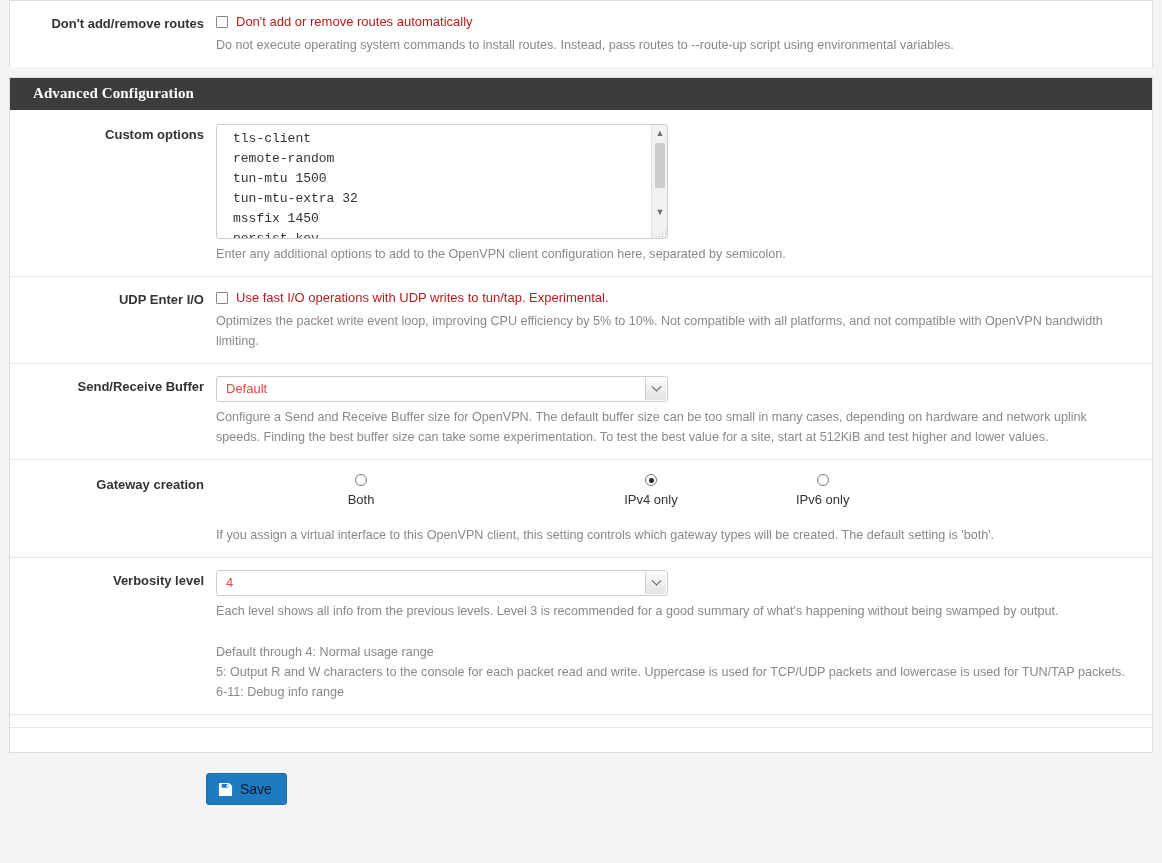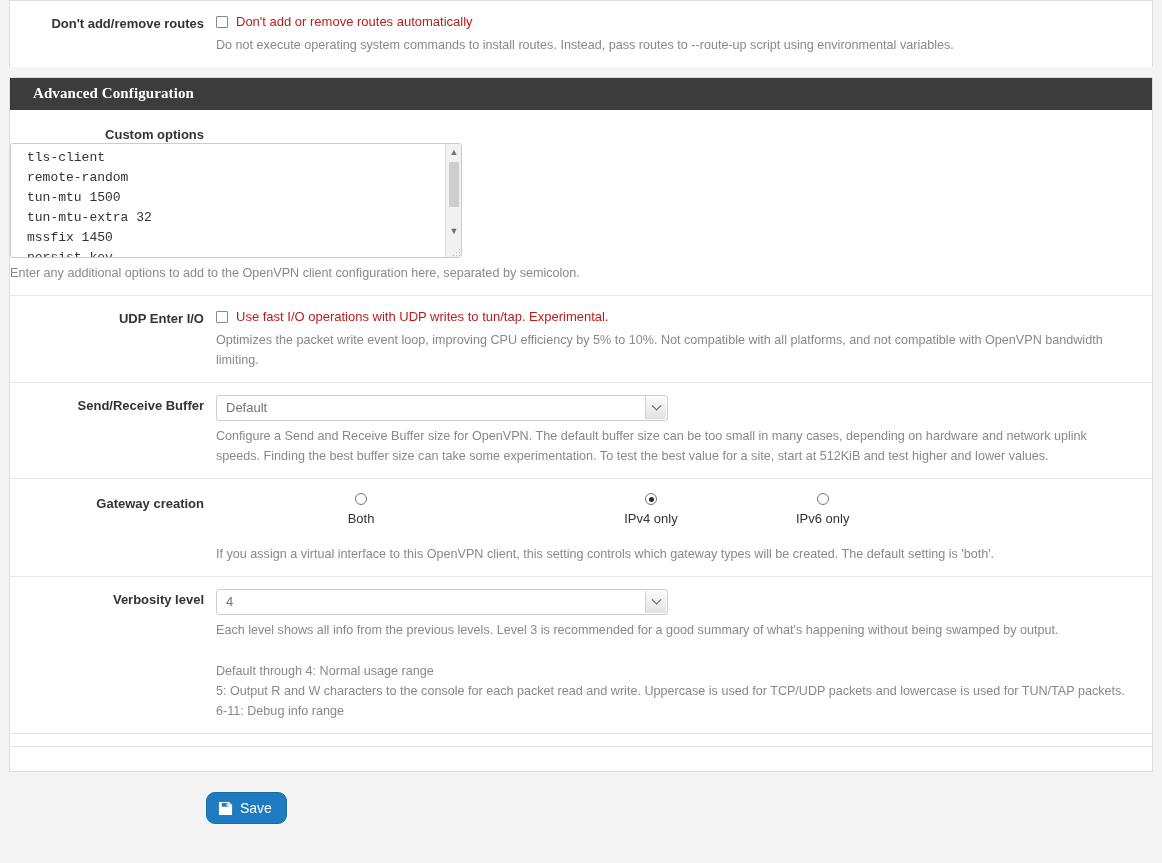--- a/index.html
+++ b/index.html
@@ -137,21 +137,21 @@
 
   
   .sel {
     position: relative;
     width: 452px;
     height: 26px;
     border: 1px solid #ccc;
     border-radius: 3px;
     background: #fff;
     font-size: 13px;
-    color: #737373;
+    color: #ef4444;
     line-height: 24px;
     padding-left: 9px;
   }
   .sel-btn {
     position: absolute;
     right: 1px; top: 1px;
     width: 21px; height: 22px;
     background: linear-gradient(#fbfbfb, #e2e2e2);
     border-left: 1px solid #d2d2d2;
     border-radius: 0 2px 2px 0;
@@ -197,23 +197,23 @@
   .blank-row { height: 13px; border-bottom: 1px solid #e6e6e6; }
   .blank-row.last { border-bottom: none; height: 24px; }
 
   
   .save-area { padding: 20px 0 0 206px; }
   .btn-save {
     display: inline-flex;
     align-items: flex-end;
     gap: 7px;
     background: #1f7bc1;
-    color: #ffffff;
+    color: #0f172a;
     border: 1px solid #1a6daa;
-    border-radius: 9px;
+    border-radius: 3px;
     font-size: 14px;
     padding: 7px 14px 7px 11px;
     cursor: pointer;
     font-family: "Liberation Sans", sans-serif;
   }
   .floppy { width: 15px; height: 15px; display: block; }
 </style>
 </head>
 <body>
 
@@ -229,21 +229,21 @@
         </label>
         <div class="help">Do not execute operating system commands to install routes. Instead, pass routes to --route-up script using environmental variables.</div>
       </div>
     </div>
   </div>
 
   <div class="panel" style="margin-top:10px;">
 
     <div class="panel-heading">Advanced Configuration</div>
 
-    <div class="row" style="padding-top:14px;flex-direction:column;">
+    <div class="row" style="padding-top:14px;">
       <div class="lbl">Custom options</div>
       <div class="ctl">
         <div class="ta-wrap">
           <div class="ta">tls-client
 remote-random
 tun-mtu 1500
 tun-mtu-extra 32
 mssfix 1450
 persist-key</div>
           <div class="ta-scroll">

